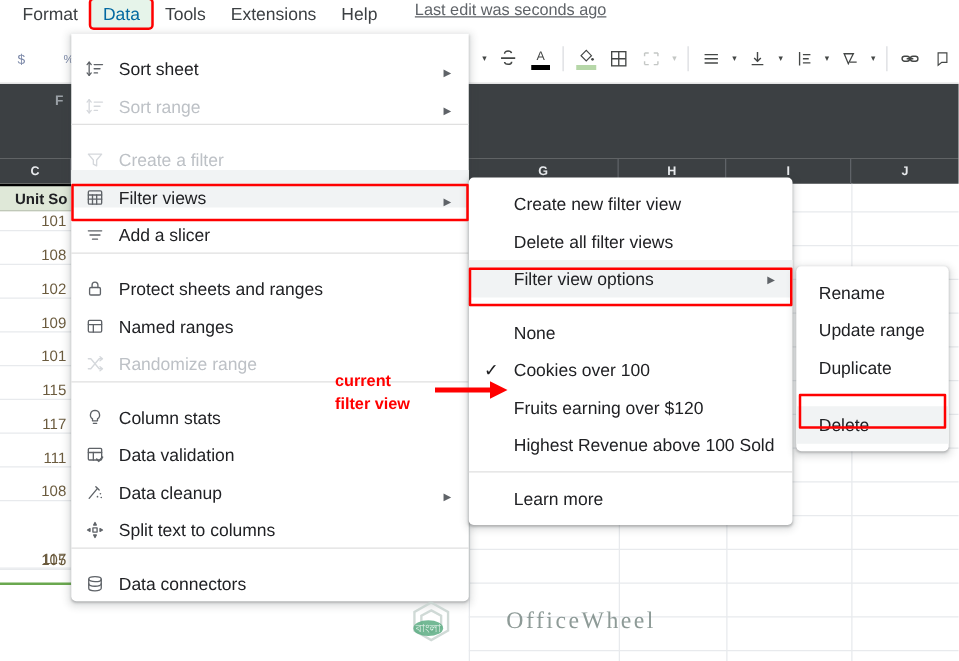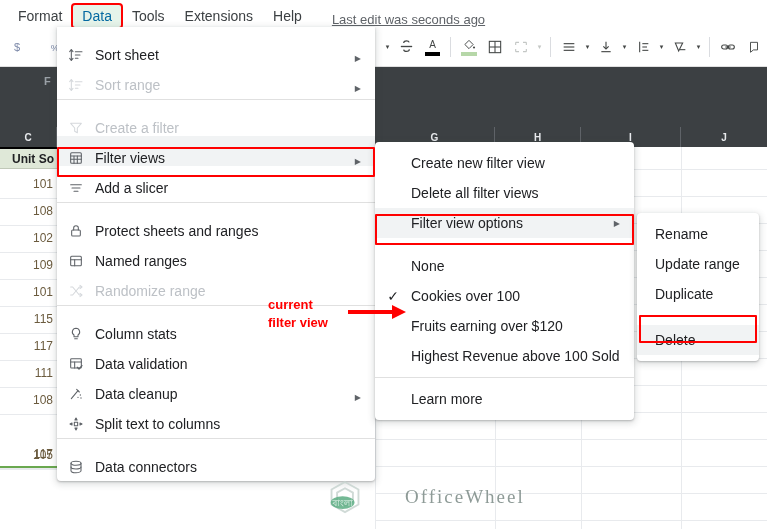--- a/index.html
+++ b/index.html
@@ -8,21 +8,21 @@
     font-family: "Liberation Sans", sans-serif;
     overflow: hidden;
     background: #ffffff;
   }
   #root { position: relative; width: 767px; height: 529px; }
 
   
   .menubar {
     position: absolute; left: 0; top: 0; width: 767px; height: 27px;
     background: #ffffff;
-    display: flex; align-items: flex-end;
+    display: flex; align-items: flex-start;
     font-size: 14px; color: #3c4043;
   }
   .menu-item {
     padding: 3px 9px; margin: 0 1px; border-radius: 3px; white-space: nowrap;
   }
   .menu-item.active {
     background: #e6f4ea; color: #0369a1;
     box-shadow: 0 0 0 2px #ff0000; border-radius: 2px;
   }
   .lastedit {
@@ -81,21 +81,21 @@
   .c-header {
     position: absolute; left: 0; top: 80px; width: 57px; height: 22px;
     background: #dfe8d8;
     border-top: 2px solid #000; border-bottom: 1px solid #c0c8b8;
     display: flex; align-items: center; justify-content: flex-end;
     padding-right: 3px;
     font-size: 12px; font-weight: bold; color: #202124;
     overflow: hidden; white-space: nowrap;
   }
   .c-cell {
-    position: absolute; left: 0; width: 57px; height: 30px;
+    position: absolute; left: 0; width: 57px; height: 16px;
     display: flex; align-items: center; justify-content: flex-end;
     padding-right: 4px;
     font-size: 12px; color: #6b5b3e;
     border-bottom: 1px solid #e8eaed;
     overflow: hidden; white-space: nowrap;
   }
   .green-edge {
     position: absolute; left: 0; width: 57px; height: 2px; background: #6aa84f;
   }
 

